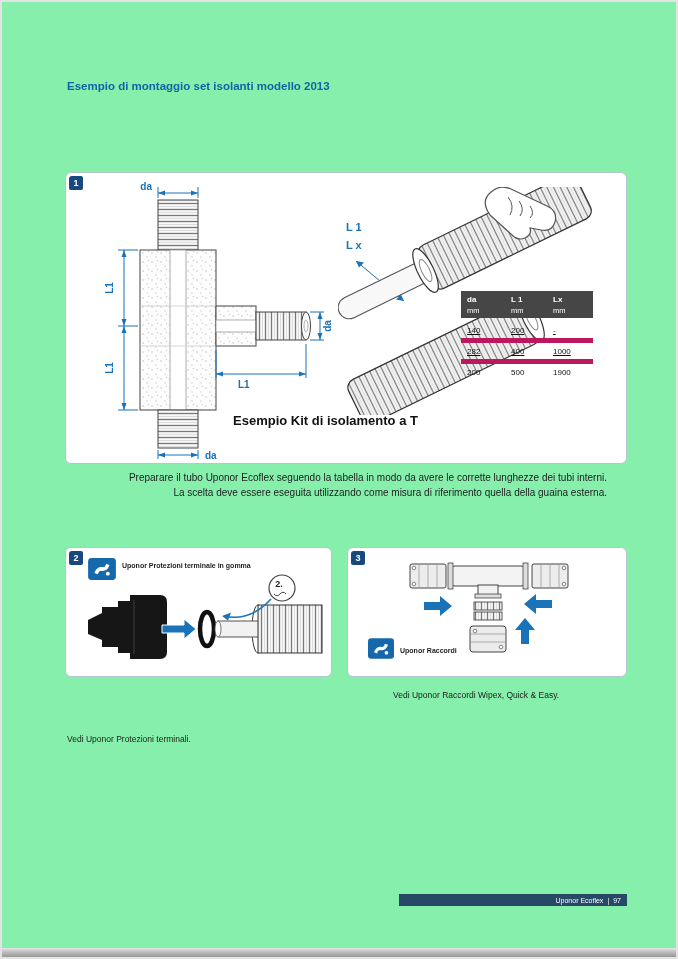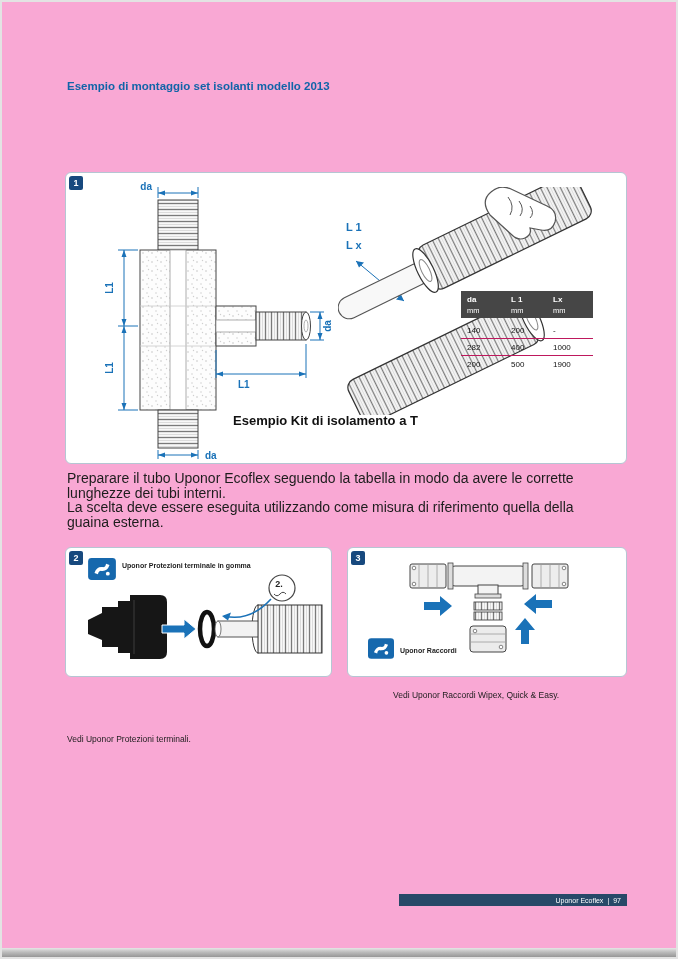--- a/index.html
+++ b/index.html
@@ -1,17 +1,17 @@
 <!DOCTYPE html>
 <html><head>
 <meta charset="utf-8">
 <style>
   * { margin:0; padding:0; box-sizing:border-box; }
   html,body { background:#ececec; font-family:"Liberation Sans",sans-serif; }
-  .page { position:relative; width:678px; height:959px; background:#f9a8d4;
+  .page { position:relative; width:678px; height:959px; background:#86efac;
           border:2px solid #e3e3e3; overflow:hidden; margin:0 auto; }
   .bottom-edge { position:absolute; left:0; bottom:0; width:100%; height:9px;
           background:linear-gradient(to bottom,#e6e6e6 0%,#bdbdbd 45%,#979797 100%); }
 
   .doc-title { position:absolute; left:65px; top:78px; font-size:11.5px; font-weight:bold; color:#1164a8; }
 
   .panel { position:absolute; background:#fff; border:1px solid #b5c6d3; border-radius:6px; }
   .panel1 { left:63px; top:170px; width:562px; height:292px; }
   .panel2 { left:63px; top:545px; width:267px; height:130px; }
   .panel3 { left:345px; top:545px; width:280px; height:130px; }
@@ -24,23 +24,23 @@
   .kit-caption { position:absolute; left:167px; top:240px; font-size:13px; font-weight:bold; color:#111; }
 
   .spec-table { position:absolute; left:395px; top:118px; border-collapse:collapse; }
   .spec-table th { background:#464646; color:#fff; text-align:left; vertical-align:top;
           padding:4px 6px 3px 6px; font-size:8px; font-weight:bold; }
   .spec-table th .th-unit { display:block; font-weight:normal; font-size:7.5px; margin-top:2px; }
   .spec-table th:nth-child(1){ width:44px; } .spec-table th:nth-child(2){ width:42px; }
   .spec-table th:nth-child(3){ width:46px; }
   .spec-table td { font-size:8px; color:#111; padding:4px 6px 3px 6px; }
   .spec-table tbody tr:first-child td { padding-top:8px; }
-  .spec-table tbody tr:not(:last-child) td { border-bottom:1px solid #be185d; }
-
-  .intro { position:absolute; left:65px; top:469px; width:540px; font-size:14px; color:#1d1d1d; line-height:14.5px; }
+  .spec-table tbody tr:not(:last-child) td { border-bottom:5px solid #be185d;text-decoration:underline; }
+
+  .intro { position:absolute; left:65px; top:469px; width:540px; font-size:10px; color:#1d1d1d; line-height:14.5px;text-align:right; }
 
   .uplogo2 { position:absolute; left:22px; top:10px; }
   .p2-label { position:absolute; left:56px; top:14px; font-size:7px; font-weight:bold; color:#1d1d1d; }
   .p2-draw { position:absolute; left:8px; top:26px; }
 
   .p3-draw { position:absolute; left:6px; top:6px; }
   .uplogo3 { position:absolute; left:20px; top:90px; }
   .p3-label { position:absolute; left:52px; top:99px; font-size:7px; font-weight:bold; color:#1d1d1d; }
 
   .panel-caption { position:absolute; top:688px; font-size:8.5px; color:#1d1d1d; }

